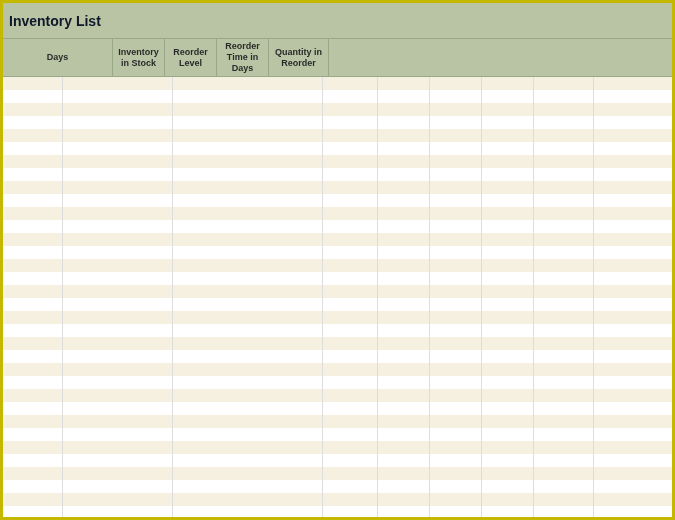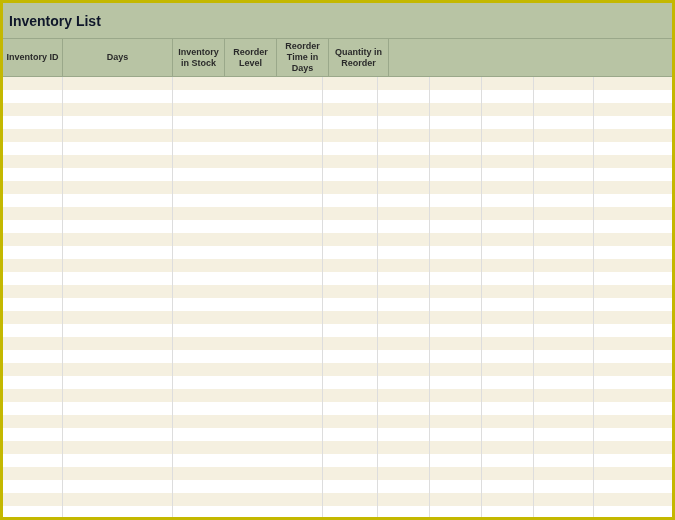--- a/index.html
+++ b/index.html
@@ -84,21 +84,20 @@
     }
   </style>
 </head>
 <body>
 
 <div class="container">
   <div class="title-bar">
     <span class="title-text">Inventory List</span>
   </div>
   <div class="header-row">
-    <div class="header-cell col-id">Inventory ID</div>
     <div class="header-cell col-name">Days</div>
     <div class="header-cell col-stock">Inventory in Stock</div>
     <div class="header-cell col-reorder">Reorder Level</div>
     <div class="header-cell col-time">Reorder Time in Days</div>
     <div class="header-cell col-qtyreorder">Quantity in Reorder</div>
   </div>
   <div class="rows-area" id="rows-area">
       <div class="data-row">
         <div class="data-cell col-id"></div>
         <div class="data-cell col-name"></div>

